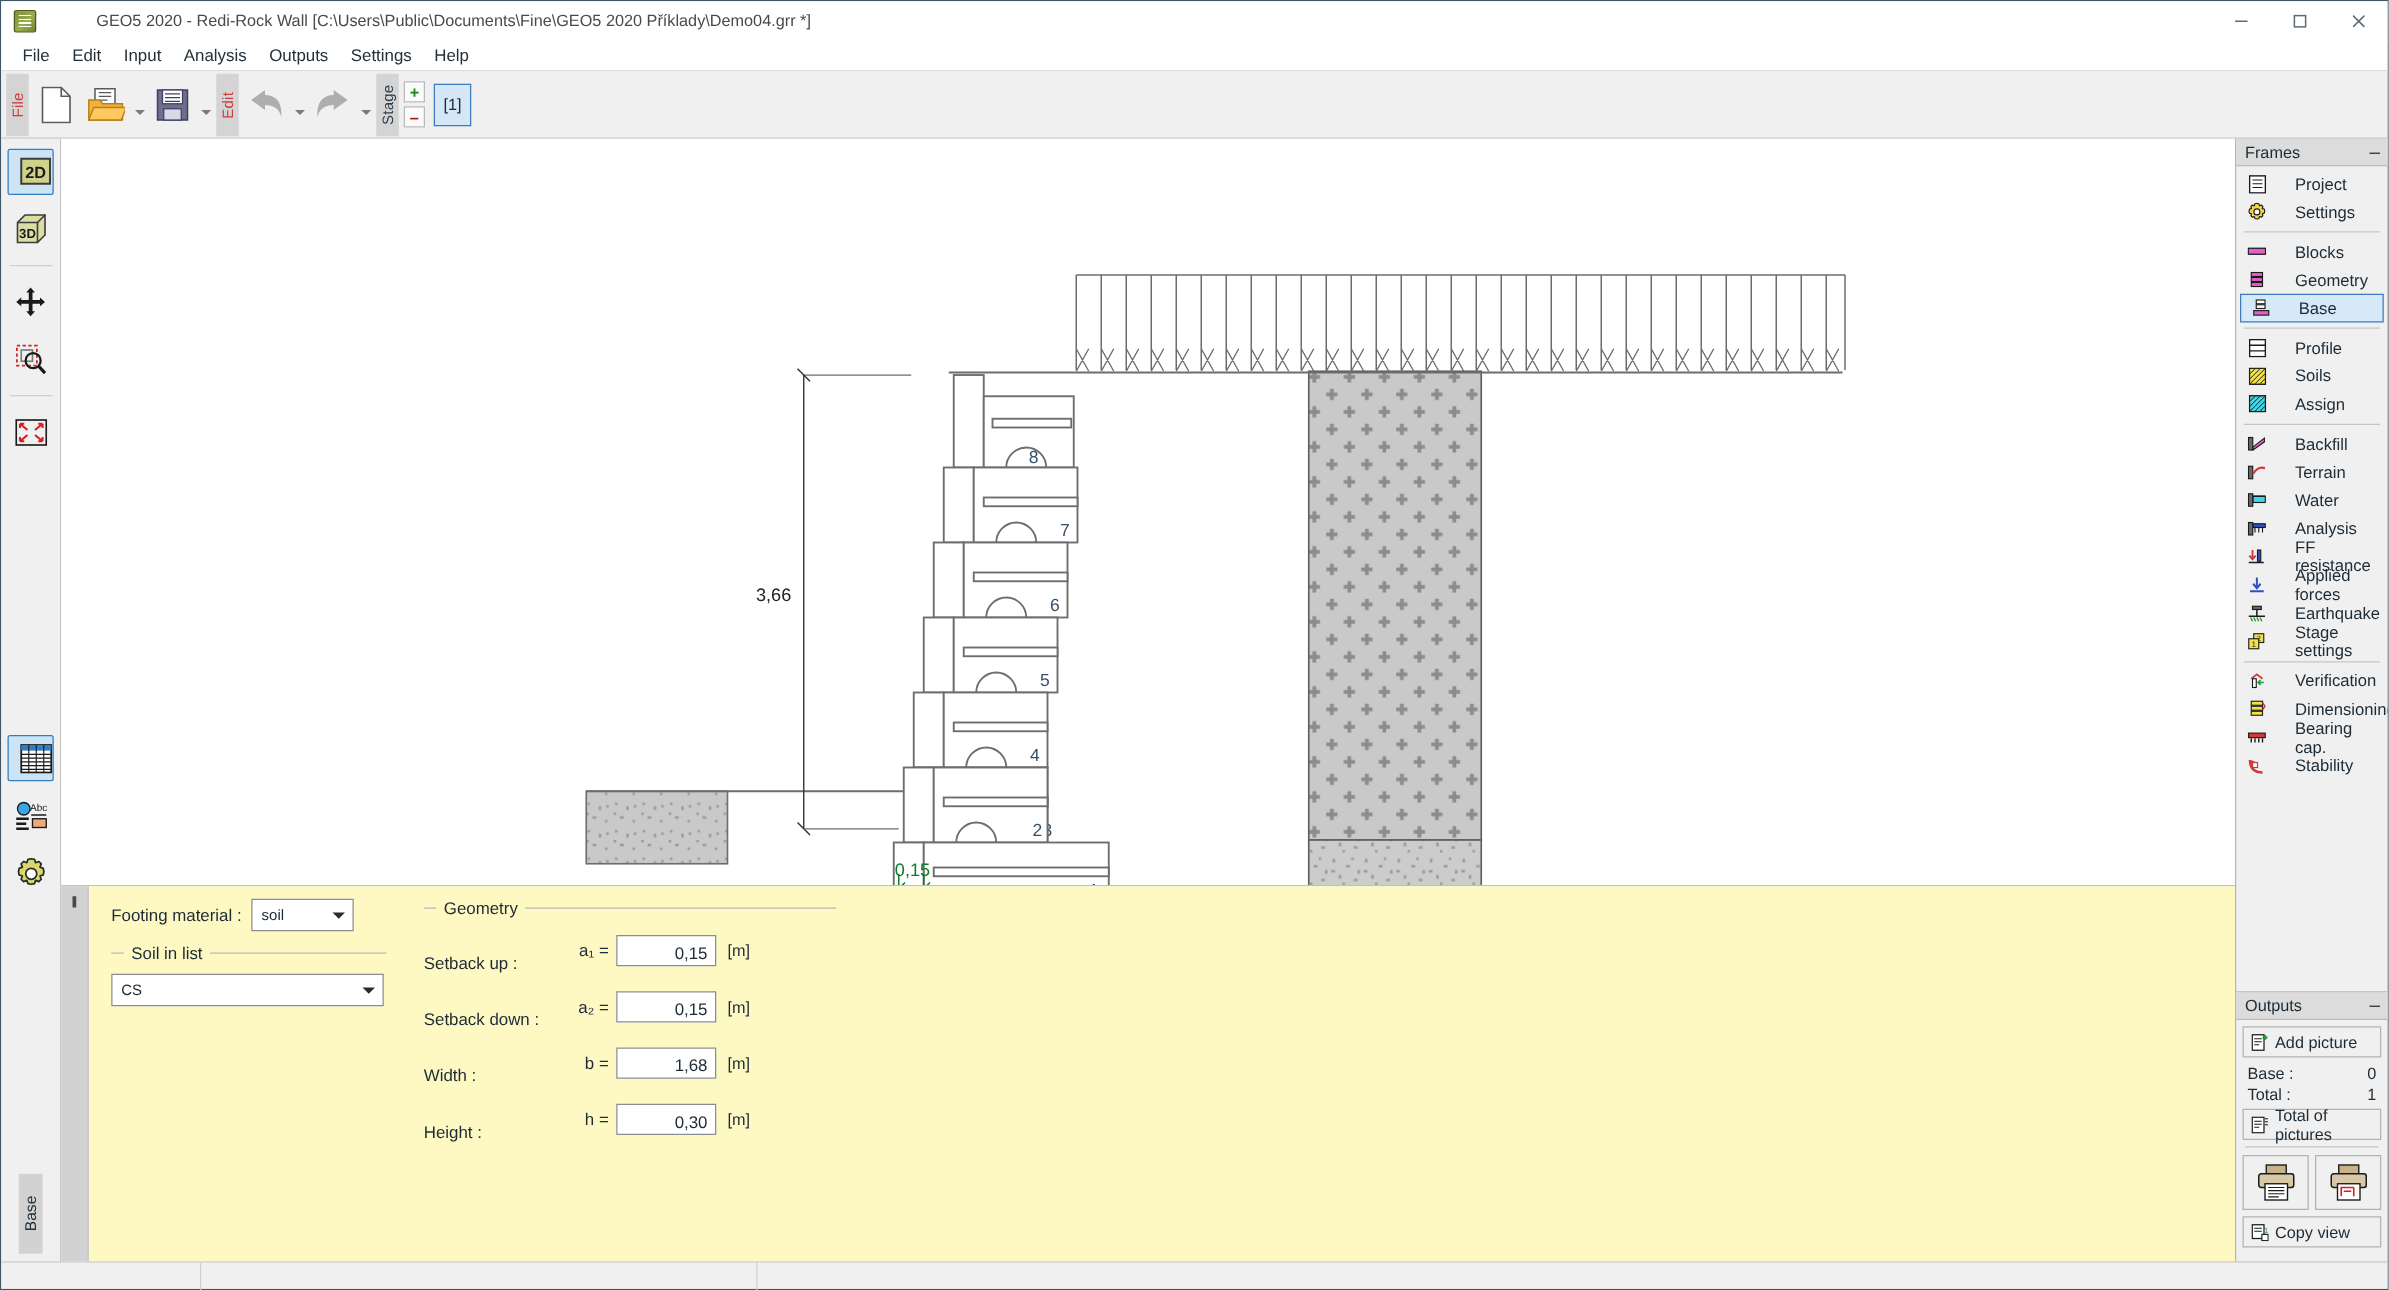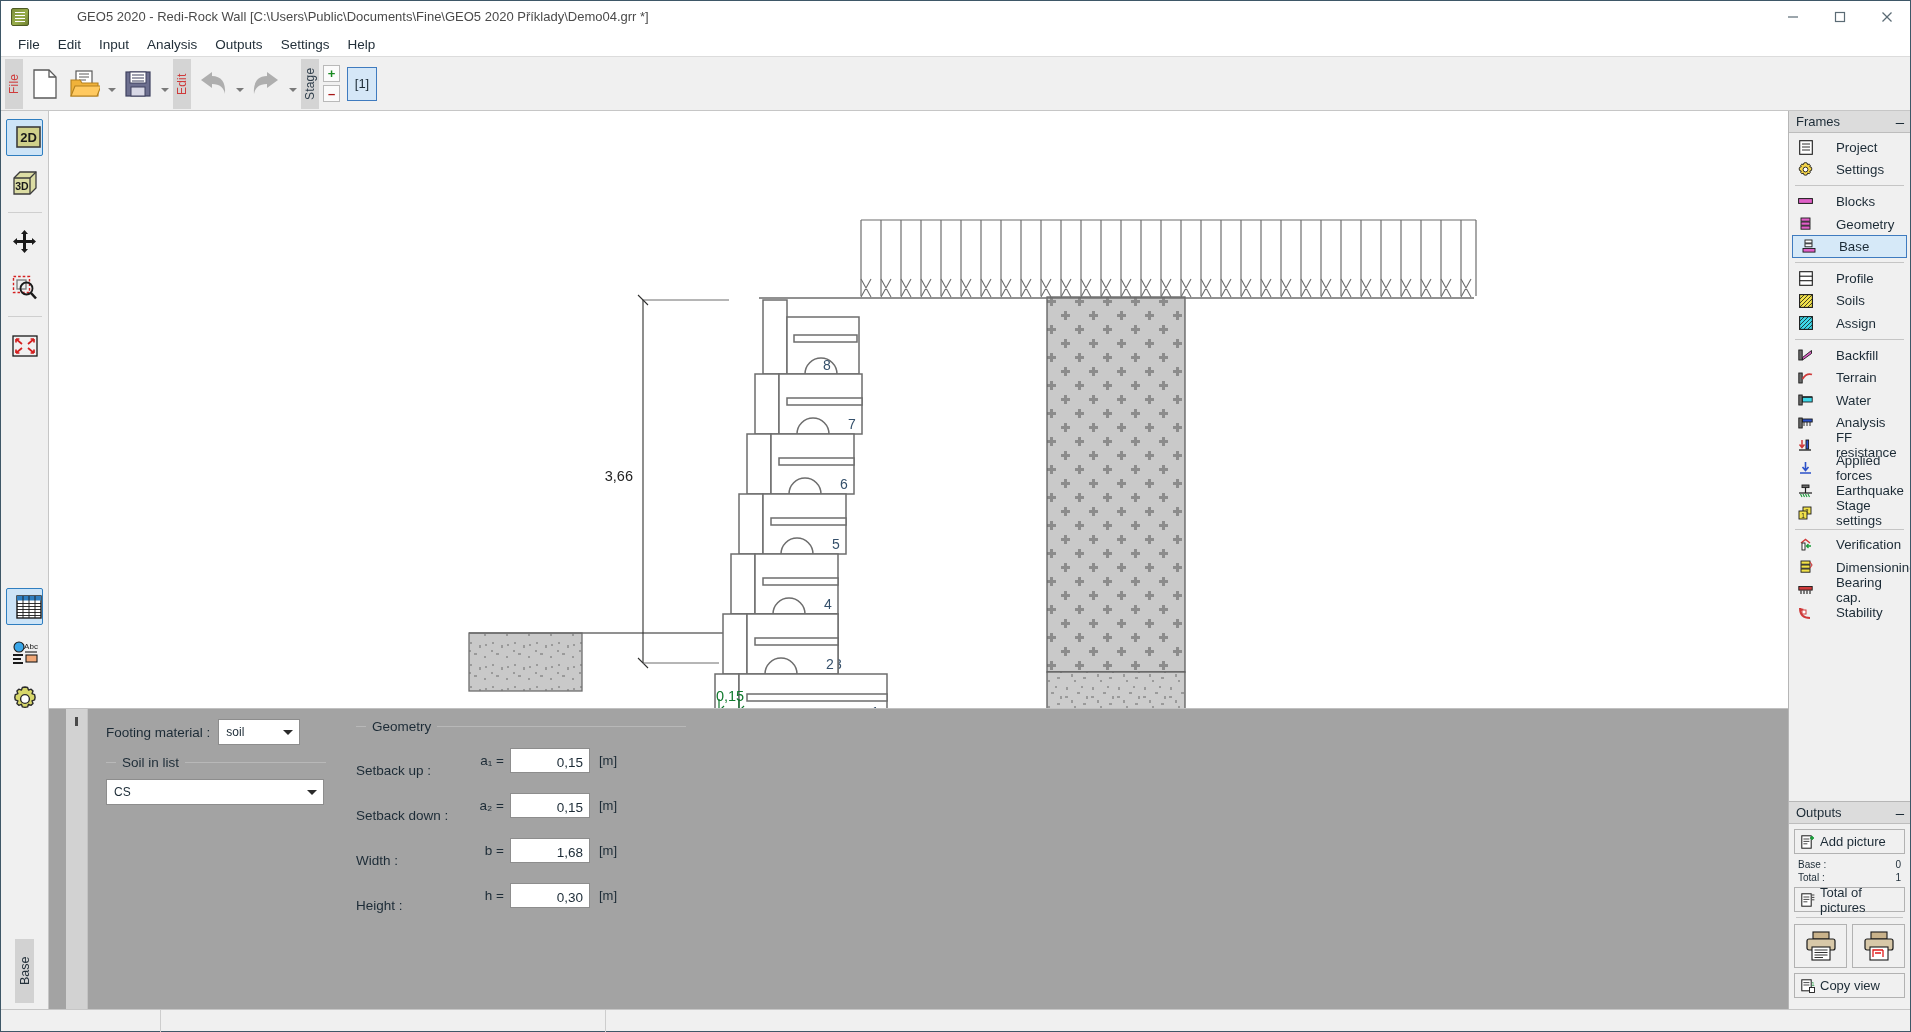--- a/index.html
+++ b/index.html
@@ -132,22 +132,22 @@
   .center { flex: 1; display: flex; flex-direction: column; min-width: 0; }
   .canvas-wrap {
     flex: 1; background: #ffffff; position: relative; overflow: hidden;
     border-bottom: 1px solid #c0c0c0;
     min-height: 0;
   }
   .canvas-wrap svg { display: block; }
 
   
   .formpanel {
-    height: 300px; min-height: 300px; background: #a3a3a3;
-    display: flex; position: relative; padding-left: 17px;
+    height: 300px; min-height: 300px; background: #fef9c3;
+    display: flex; position: relative;
   }
   .form-handle {
     width: 22px; background: #d2d2d2; border-right: 1px solid #c3c3c3;
     display: flex; justify-content: center; padding-top: 8px;
   }
   .handle-dots { width: 3px; height: 9px; background: #4a4a4a; }
   .form-inner { flex: 1; padding: 10px 0 0 18px; display: flex; }
   .col-left { width: 220px; }
   .col-right { margin-left: 30px; width: 330px; }
   .frow { display: flex; align-items: center; margin-bottom: 10px; }
@@ -205,21 +205,21 @@
   .frm-sep { height: 1px; background: #c5c5c5; margin: 4px 6px; }
   .ico { width: 17px; height: 17px; flex: none; display: flex; align-items: center; justify-content: center; }
 
   .outputs { border-top: 1px solid #b6b6b6; }
   .out-body { padding: 5px 5px 7px; }
   .obtn {
     height: 25px; border: 1px solid #b2b2b2; background: #f0f0f0;
     display: flex; align-items: center; gap: 4px; padding-left: 4px;
     font-size: 13px; color: #1c2b36; margin-bottom: 4px;
   }
-  .orow { display: flex; justify-content: space-between; font-size: 10px; padding: 1px 4px; color: #1c2b36;}
+  .orow { display: flex; justify-content: space-between; font-size: 13px; padding: 1px 4px; color: #1c2b36;}
   .bigbtns { display: flex; gap: 5px; margin: 6px 0 5px; }
   .bigbtn {
     flex: 1; height: 44px; border: 1px solid #b2b2b2; background: #f0f0f0;
     display: flex; align-items: center; justify-content: center;
   }
   .out-sep { height: 1px; background: #c5c5c5; margin: 5px 2px; }
 
   
   .statusbar {
     height: 22px; min-height: 22px; background: #f0f0f0;

